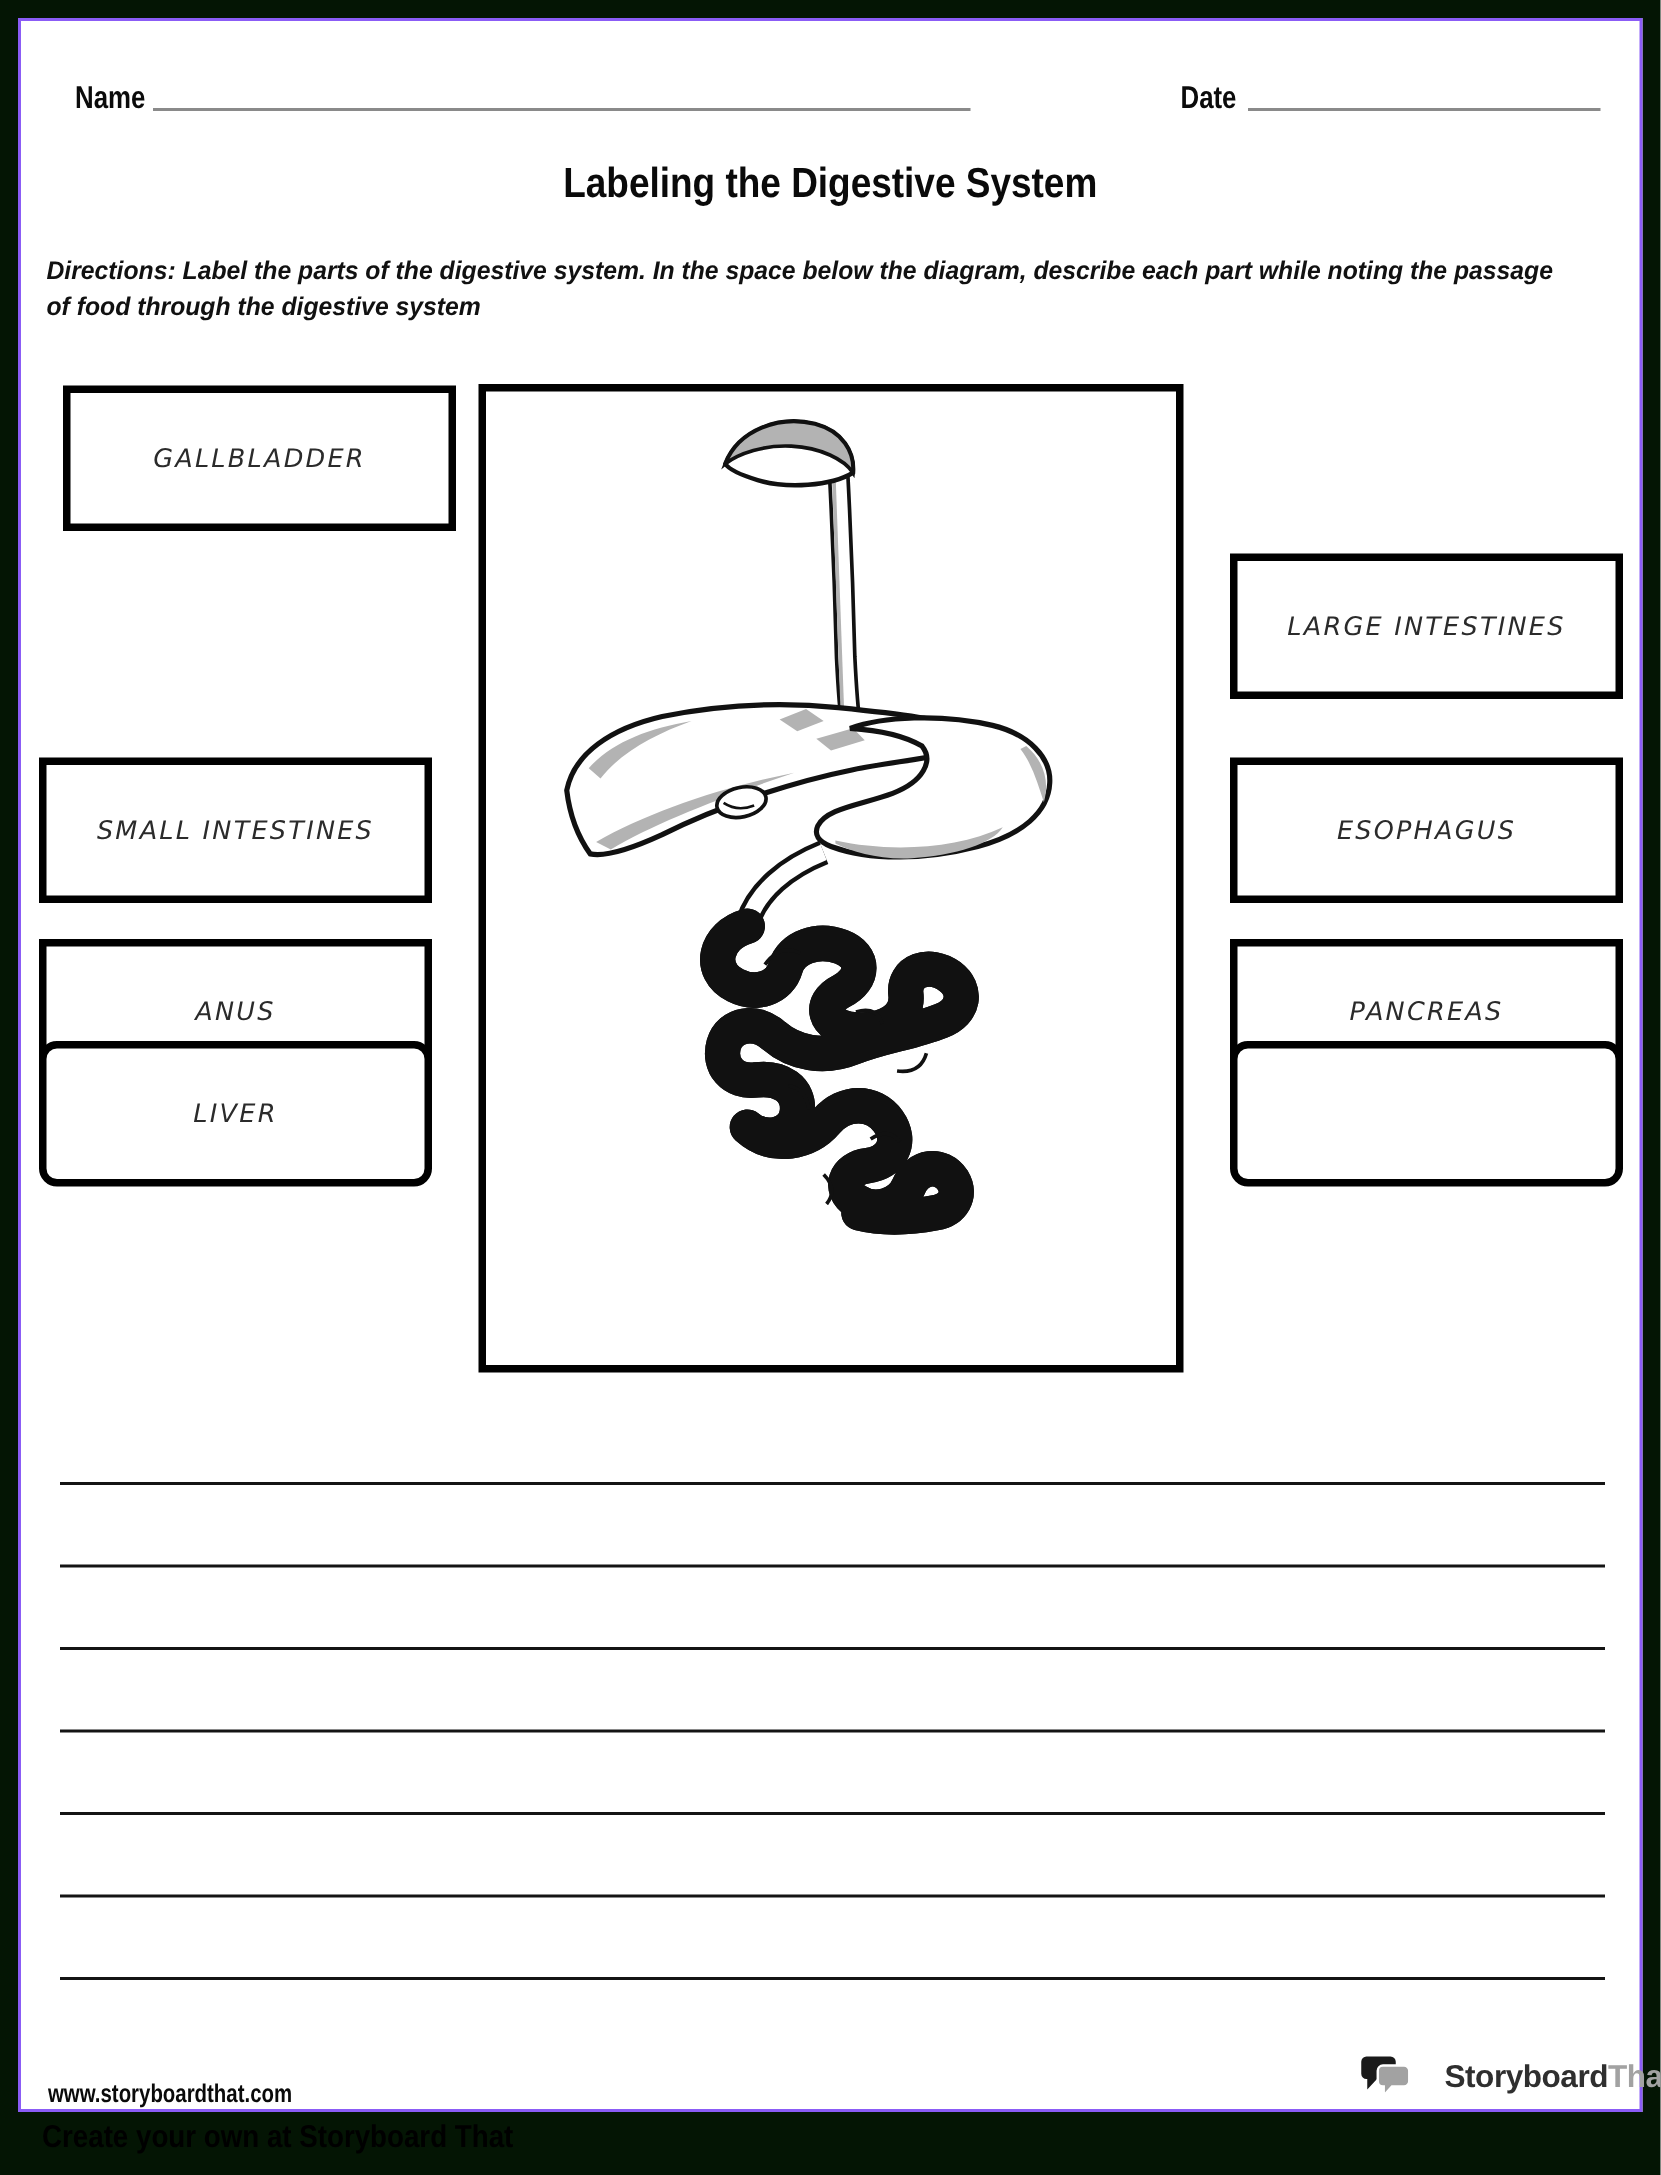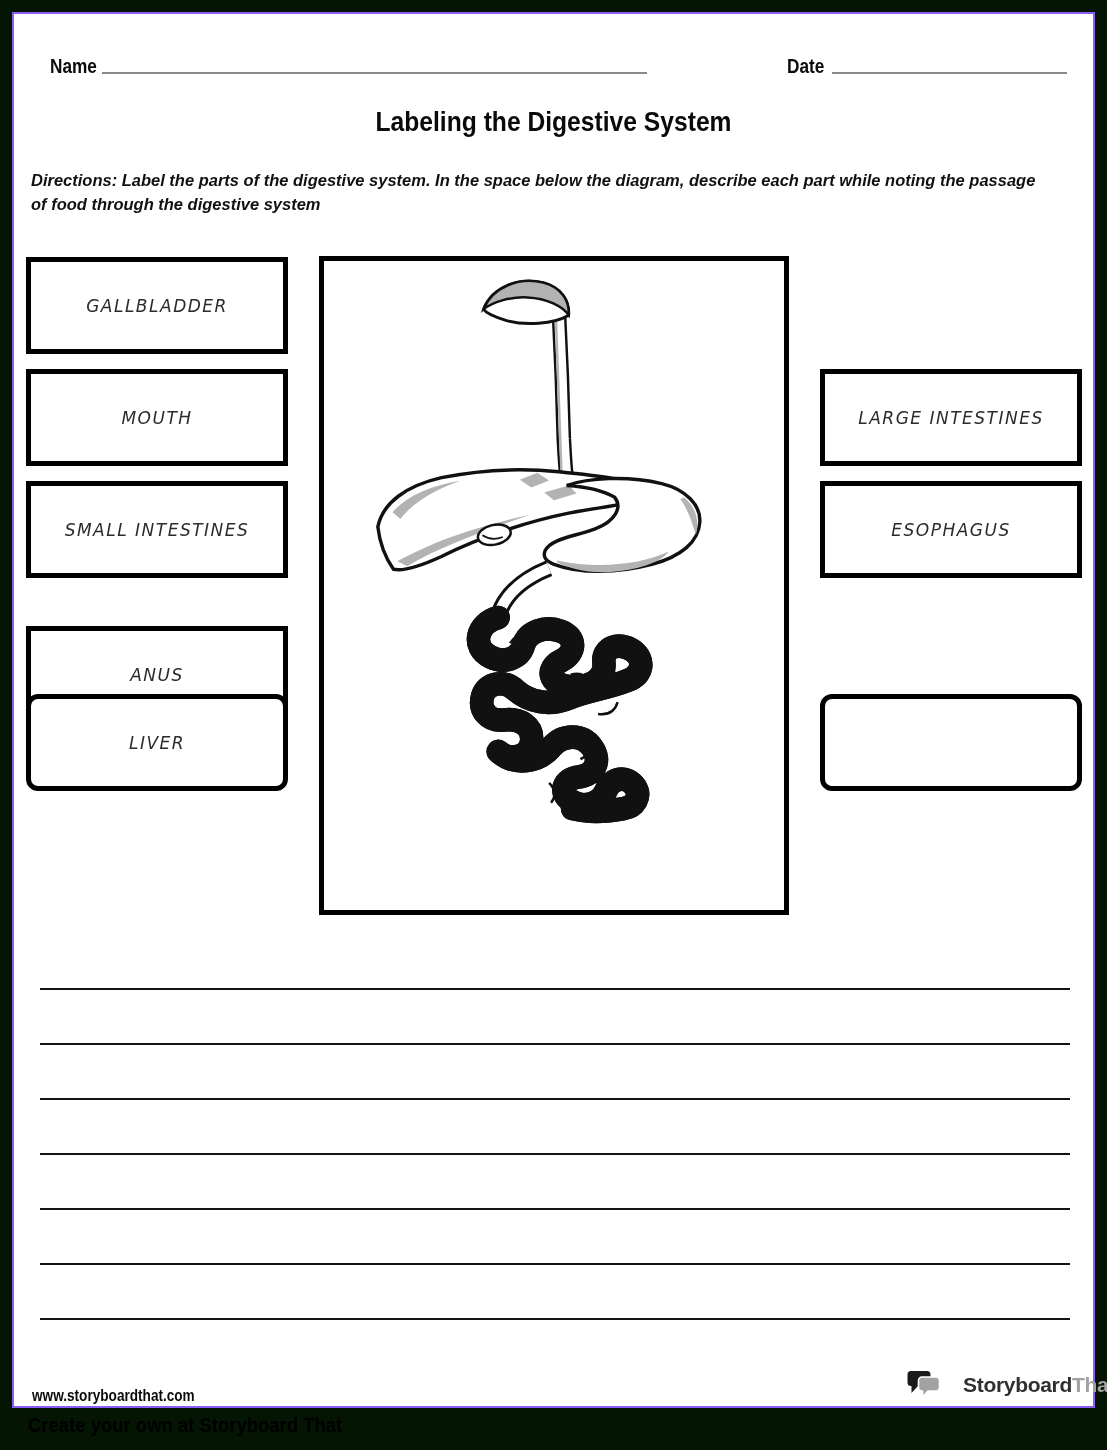--- a/index.html
+++ b/index.html
@@ -49,21 +49,21 @@
   .lbox{
     position:absolute;width:262px;height:97px;
     border:5px solid #000;background:#fff;box-sizing:border-box;
     display:flex;align-items:center;justify-content:center;
   }
   .lbox span{
     font-family:"DejaVu Sans",sans-serif;
     font-style:italic;font-size:17px;letter-spacing:1.5px;color:#2b2b2b;
   }
   .col-l{left:12px;} .col-r{left:806px;}
-  .r0{top:243px;} .r1{top:355px;} .r2{top:467px;} .r3{top:612px;} .r4{top:680px;border-radius:12px;}
+  .r0{top:243px;margin-left:16px;} .r1{top:355px;} .r2{top:491px;} .r3{top:612px;} .r4{top:680px;border-radius:12px;}
   
   .diagram-box{
     position:absolute;left:305px;top:242px;width:470px;height:659px;
     border:5px solid #000;background:#fff;box-sizing:border-box;
   }
   .diagram-box svg{display:block;width:460px;height:649px;}
   
   .wline{
     position:absolute;left:26px;width:1030px;height:0;
     border-top:2.5px solid #141414;
@@ -98,38 +98,38 @@
   <span class="hdr-label" id="date-label">Date</span>
   <div class="hdr-line" id="date-line"></div>
 
   <div class="title">Labeling the Digestive System</div>
 
   <div class="directions">Directions: Label the parts of the digestive system. In the space below the diagram, describe each part while noting the passage of food through the digestive system</div>
 
   <div class="lbox col-l r0">
       <span>GALLBLADDER</span>
     </div>
-  <div class="lbox col-l r1">
-      <span>MOUTH</span>
-    </div>
   <div class="lbox col-l r2">
       <span>SMALL INTESTINES</span>
     </div>
   <div class="lbox col-l r3">
       <span>ANUS</span>
     </div>
   <div class="lbox col-l r4">
       <span>LIVER</span>
     </div>
 
   <div class="lbox col-r r2">
       <span>ESOPHAGUS</span>
     </div>
   <div class="lbox col-r r1">
       <span>LARGE INTESTINES</span>
+    </div>
+  <div class="lbox col-r r3">
+      <span>PANCREAS</span>
     </div>
   <div class="lbox col-r r4">
       <span></span>
     </div>
 
   <div class="diagram-box">
     <svg viewBox="0 0 470 659" preserveAspectRatio="none">
 
       <g>
         <path d="M240,52 C242,90 244,140 245,180 C246,200 247,215 249,230" fill="none" stroke="#111" stroke-width="15"></path>

